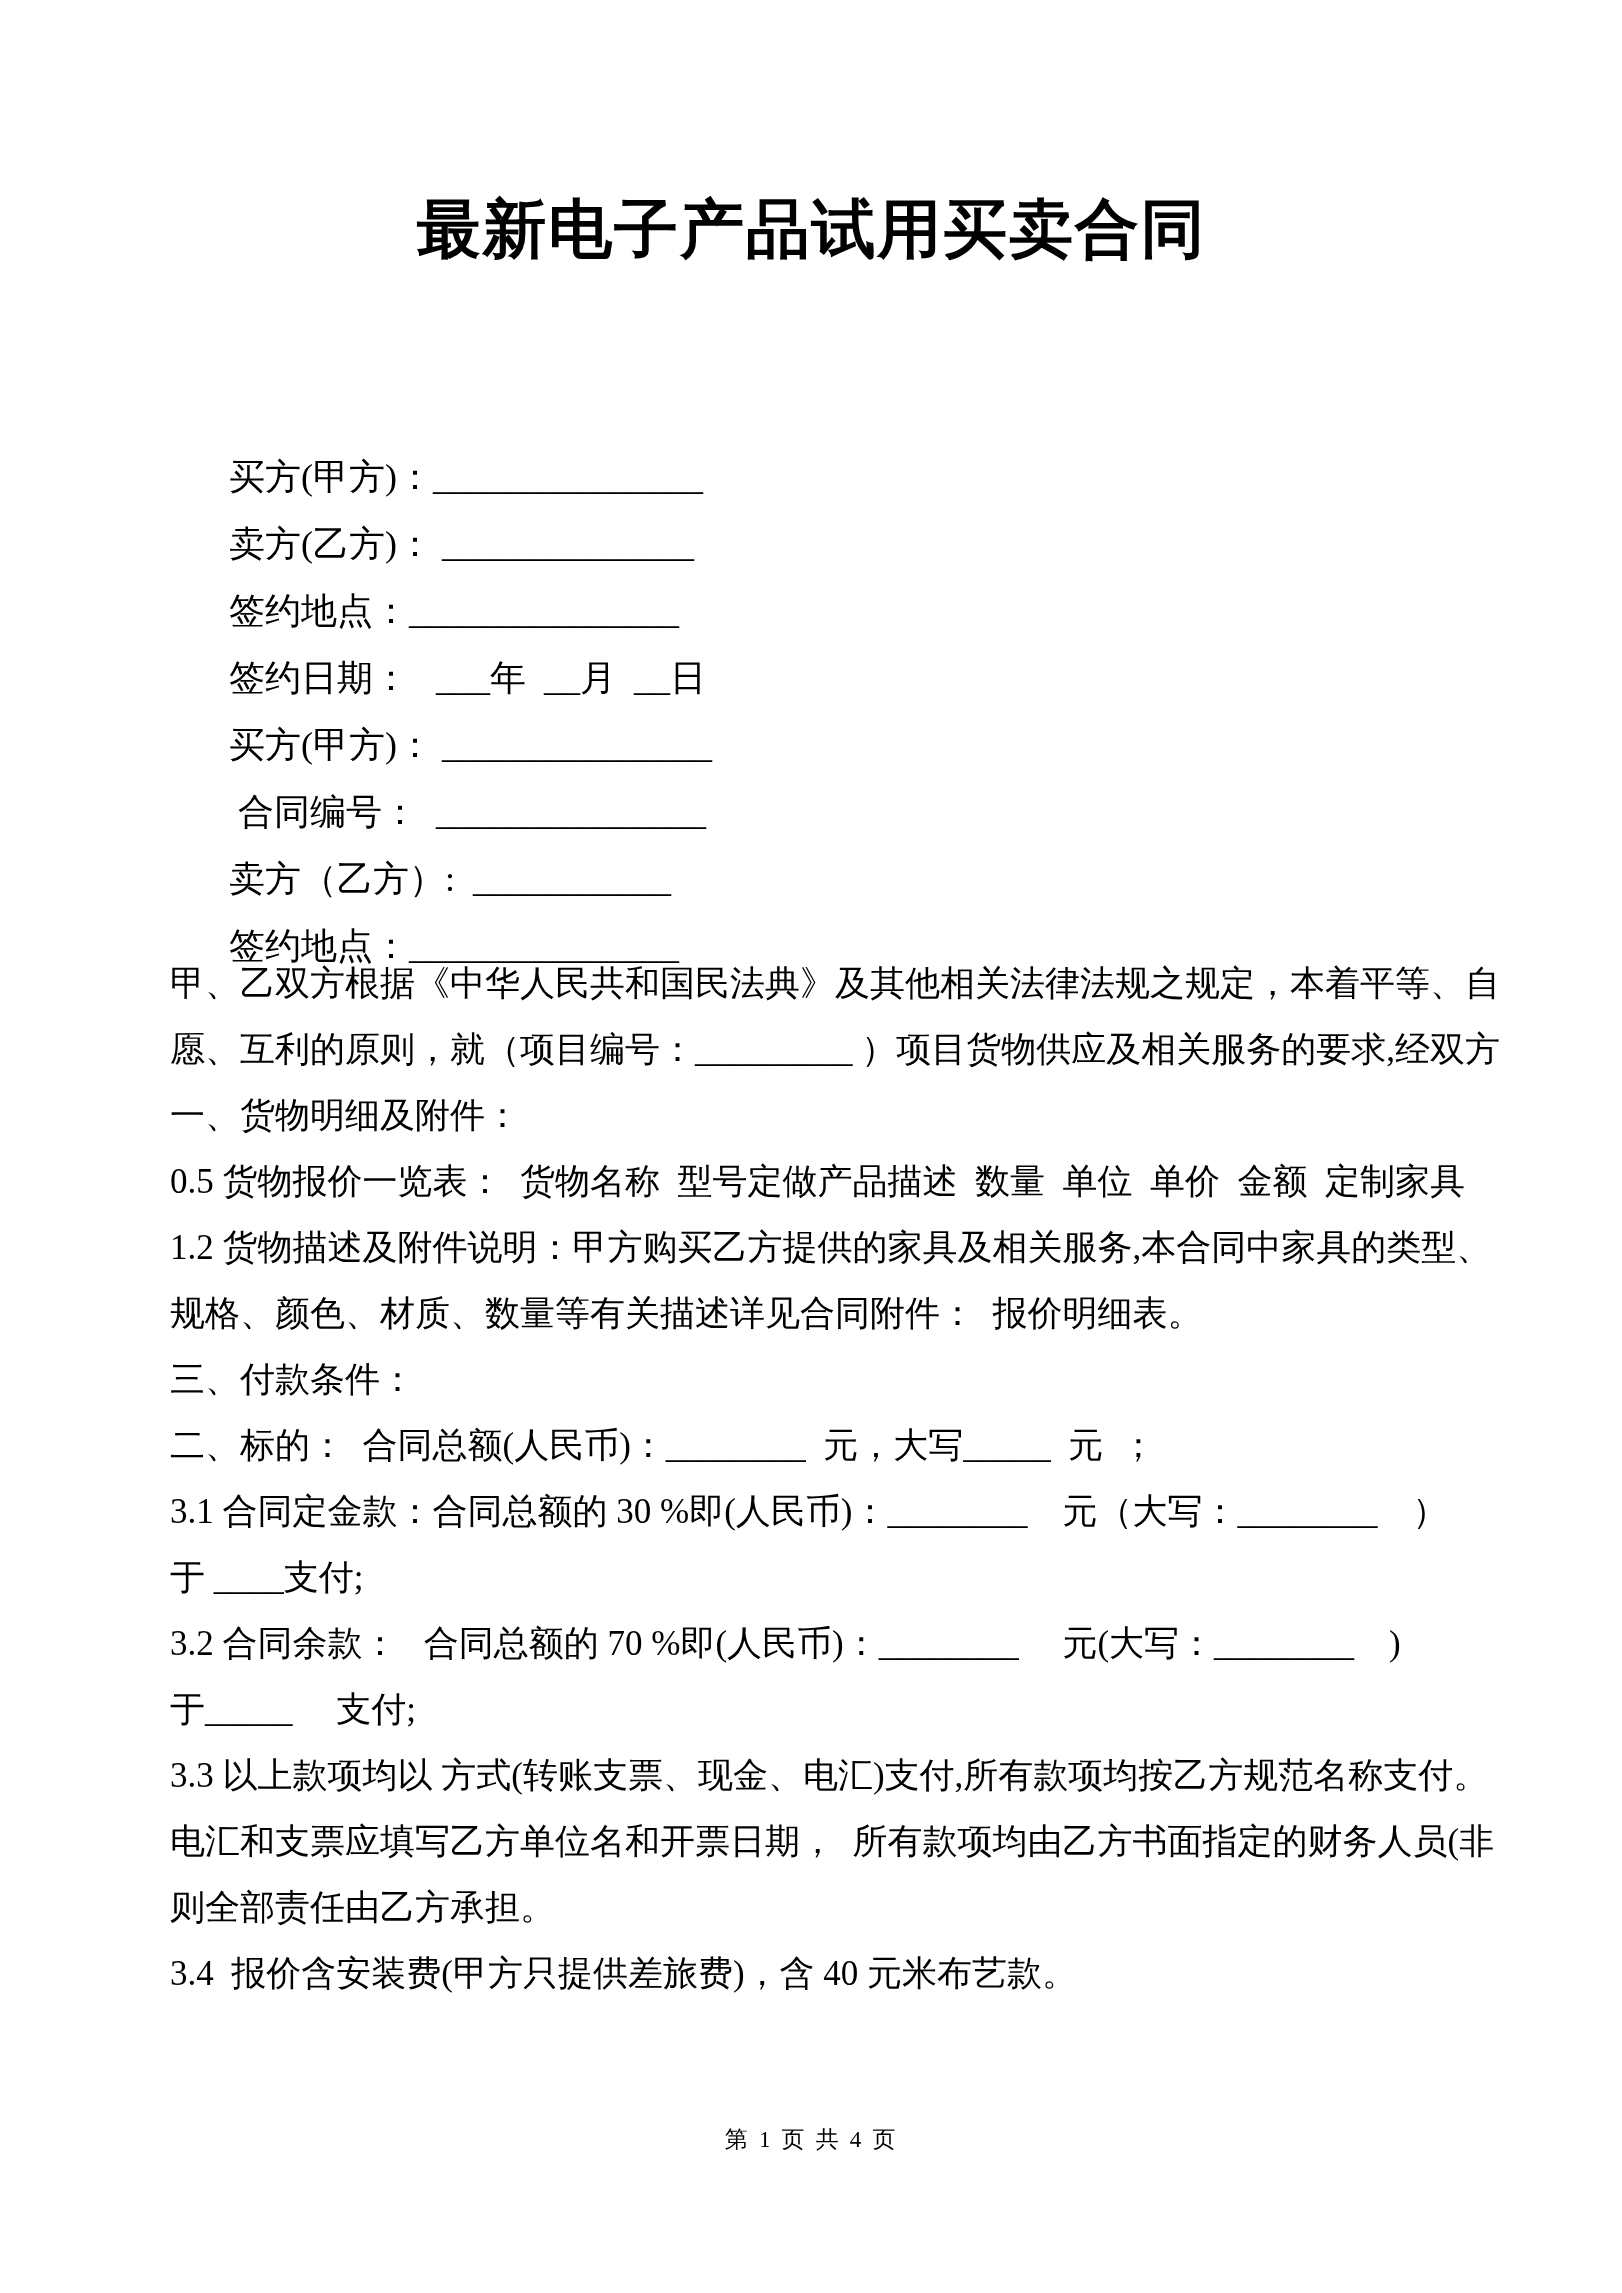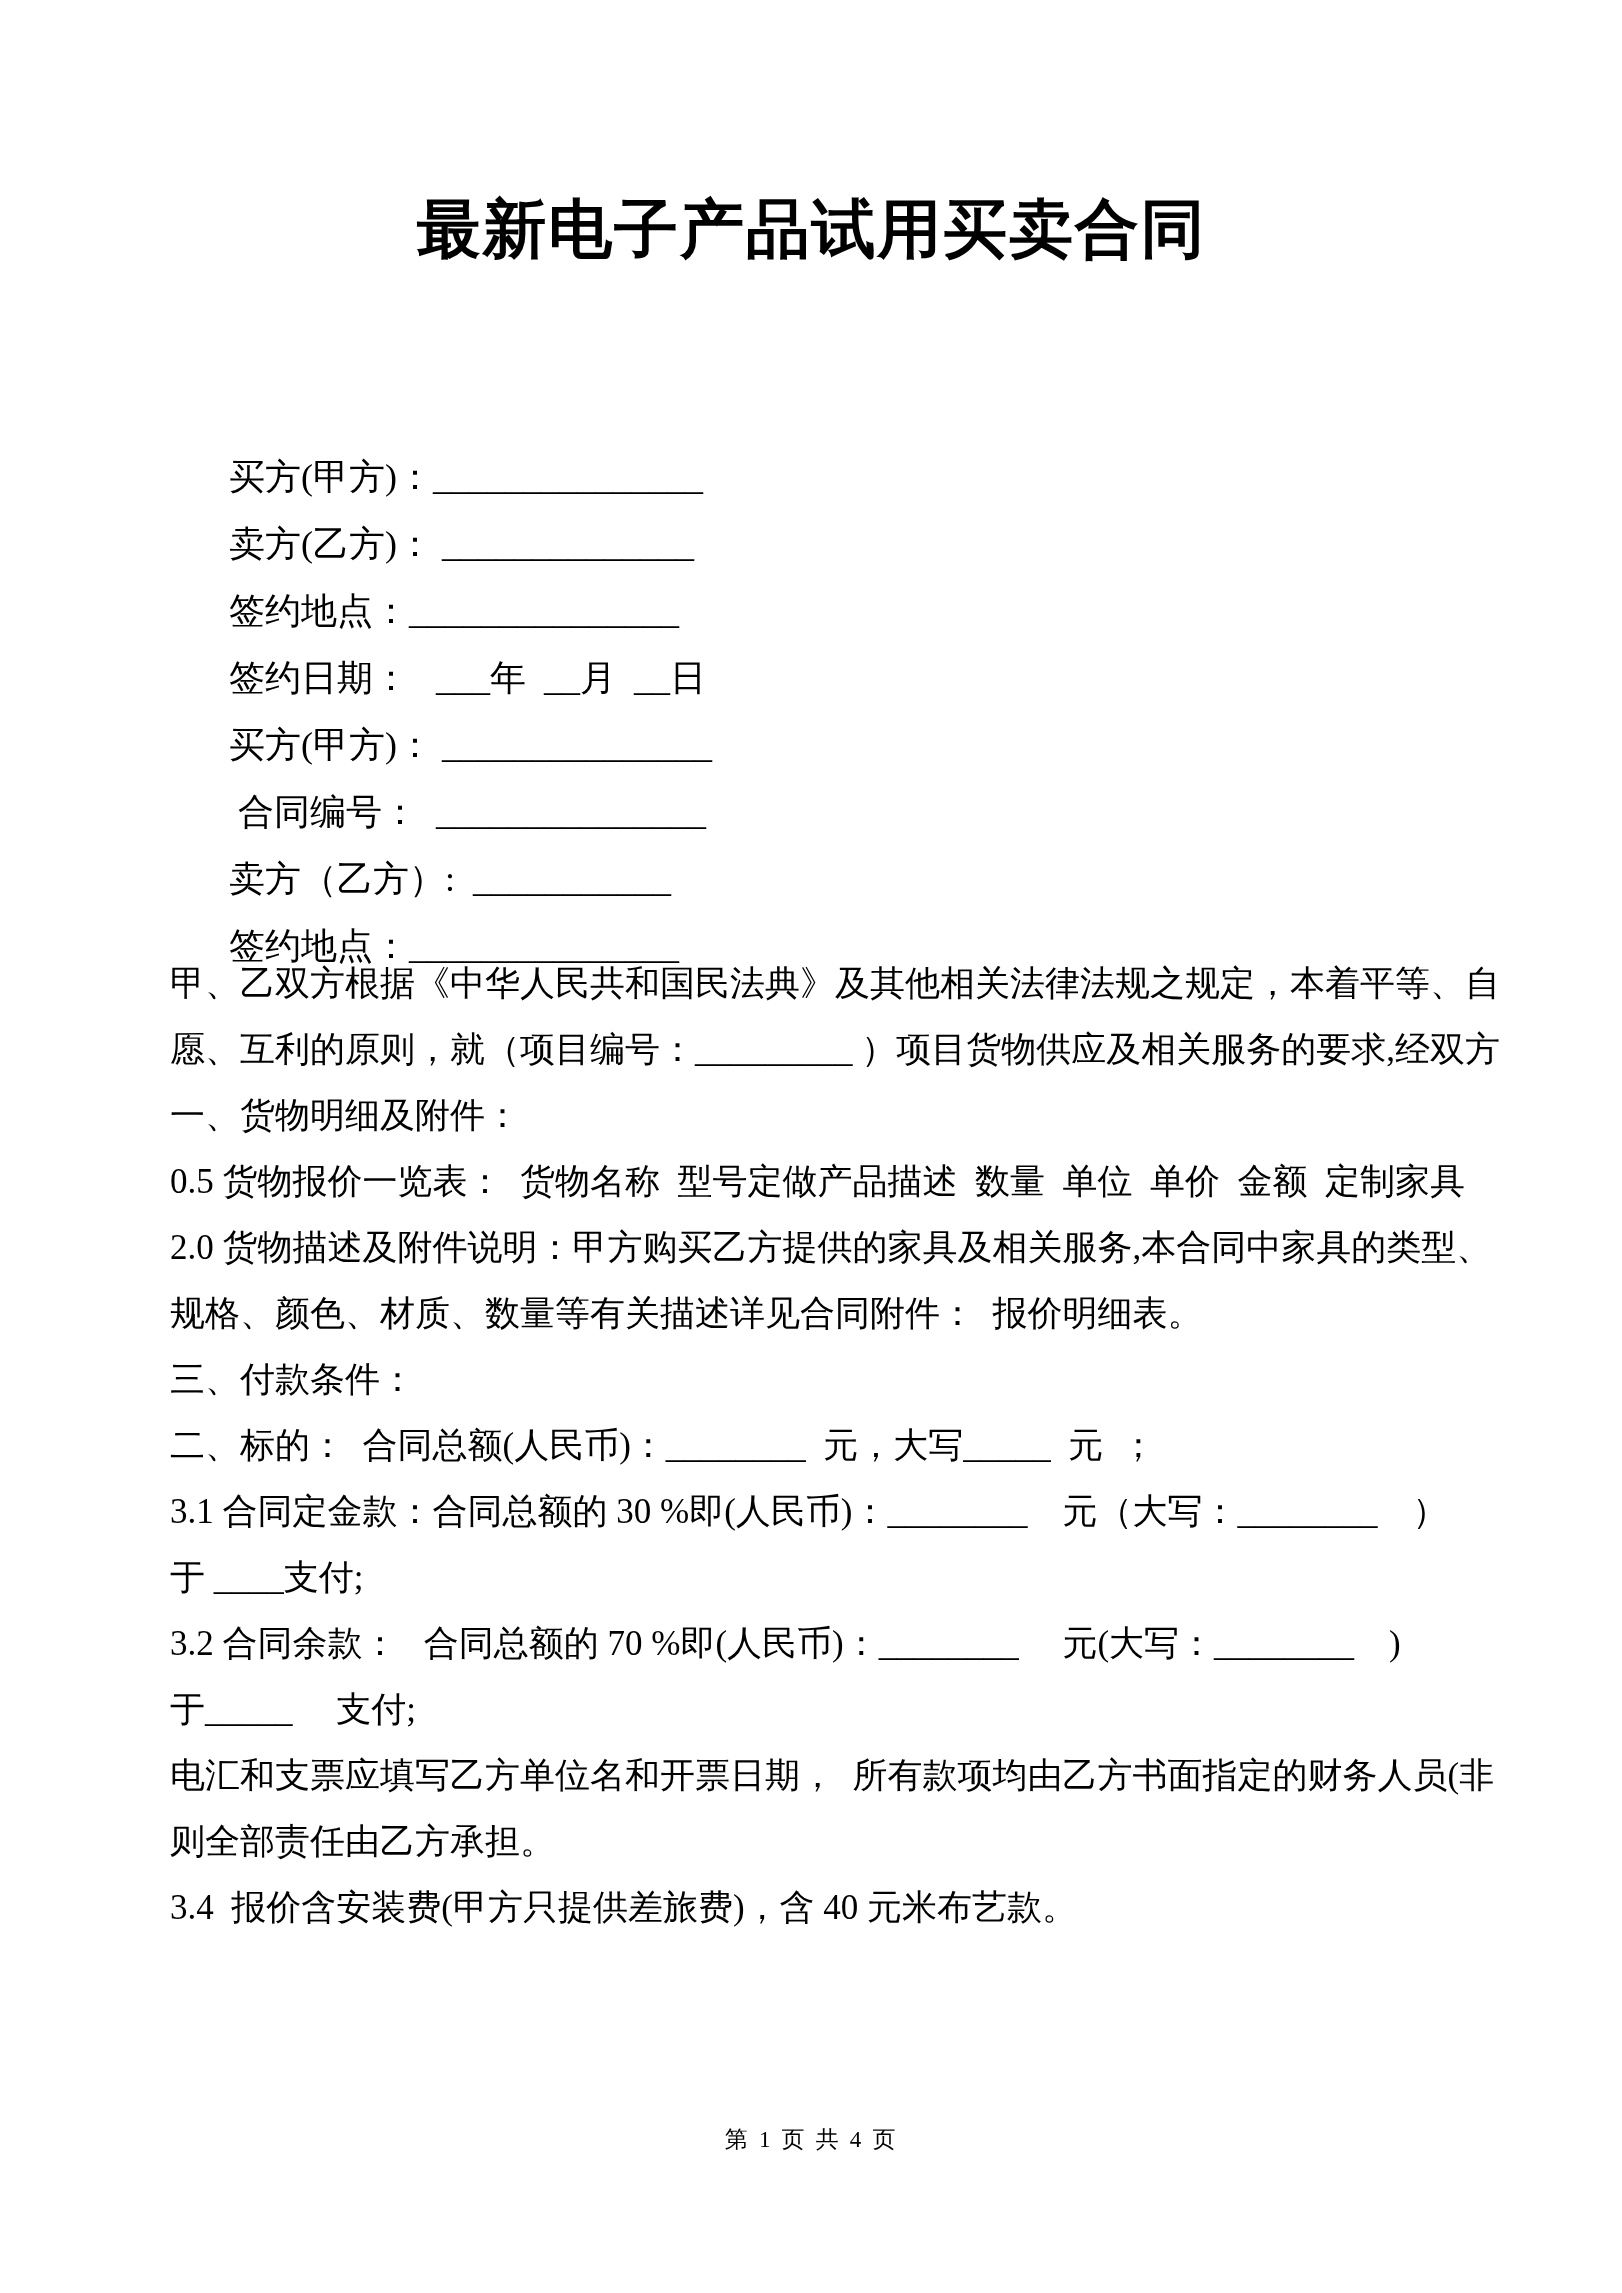--- a/index.html
+++ b/index.html
@@ -113,36 +113,37 @@
   <div class="body-section" id="body-section">
   <div class="body-line">甲、乙双方根据《中华人民共和国民法典》及其他相关法律法规之规定，本着平等、自</div>
 
   <div class="body-line">愿、互利的原则，就（项目编号：_________ ）项目货物供应及相关服务的要求,经双方</div>
 
 
   <div class="body-line">一、货物明细及附件：</div>
 
   <div class="body-line">0.5 货物报价一览表：  货物名称  型号定做产品描述  数量  单位  单价  金额  定制家具</div>
 
-  <div class="body-line">2.0 货物描述及附件说明：甲方购买乙方提供的家具及相关服务,本合同中家具的类型、</div>
+  <div class="body-line">1.2 货物描述及附件说明：甲方购买乙方提供的家具及相关服务,本合同中家具的类型、</div>
 
   <div class="body-line">规格、颜色、材质、数量等有关描述详见合同附件：  报价明细表。</div>
 
   <div class="body-line">三、付款条件：</div>
 
   <div class="body-line">二、标的：  合同总额(人民币)：________  元，大写_____  元  ；</div>
 
   <div class="body-line">3.1 合同定金款：合同总额的 30 %即(人民币)：________    元（大写：________    ）</div>
 
   <div class="body-line">于 ____支付;</div>
 
   <div class="body-line">3.2 合同余款：   合同总额的 70 %即(人民币)：________     元(大写：________    )</div>
 
   <div class="body-line">于_____     支付;</div>
 
+  <div class="body-line">3.3 以上款项均以 方式(转账支票、现金、电汇)支付,所有款项均按乙方规范名称支付。</div>
 
   <div class="body-line">电汇和支票应填写乙方单位名和开票日期，  所有款项均由乙方书面指定的财务人员(非</div>
 
 
   <div class="body-line">则全部责任由乙方承担。</div>
 
   <div class="body-line">3.4  报价含安装费(甲方只提供差旅费)，含 40 元米布艺款。</div>
 </div>
 
   <div class="footer">第 1 页 共 4 页</div>

